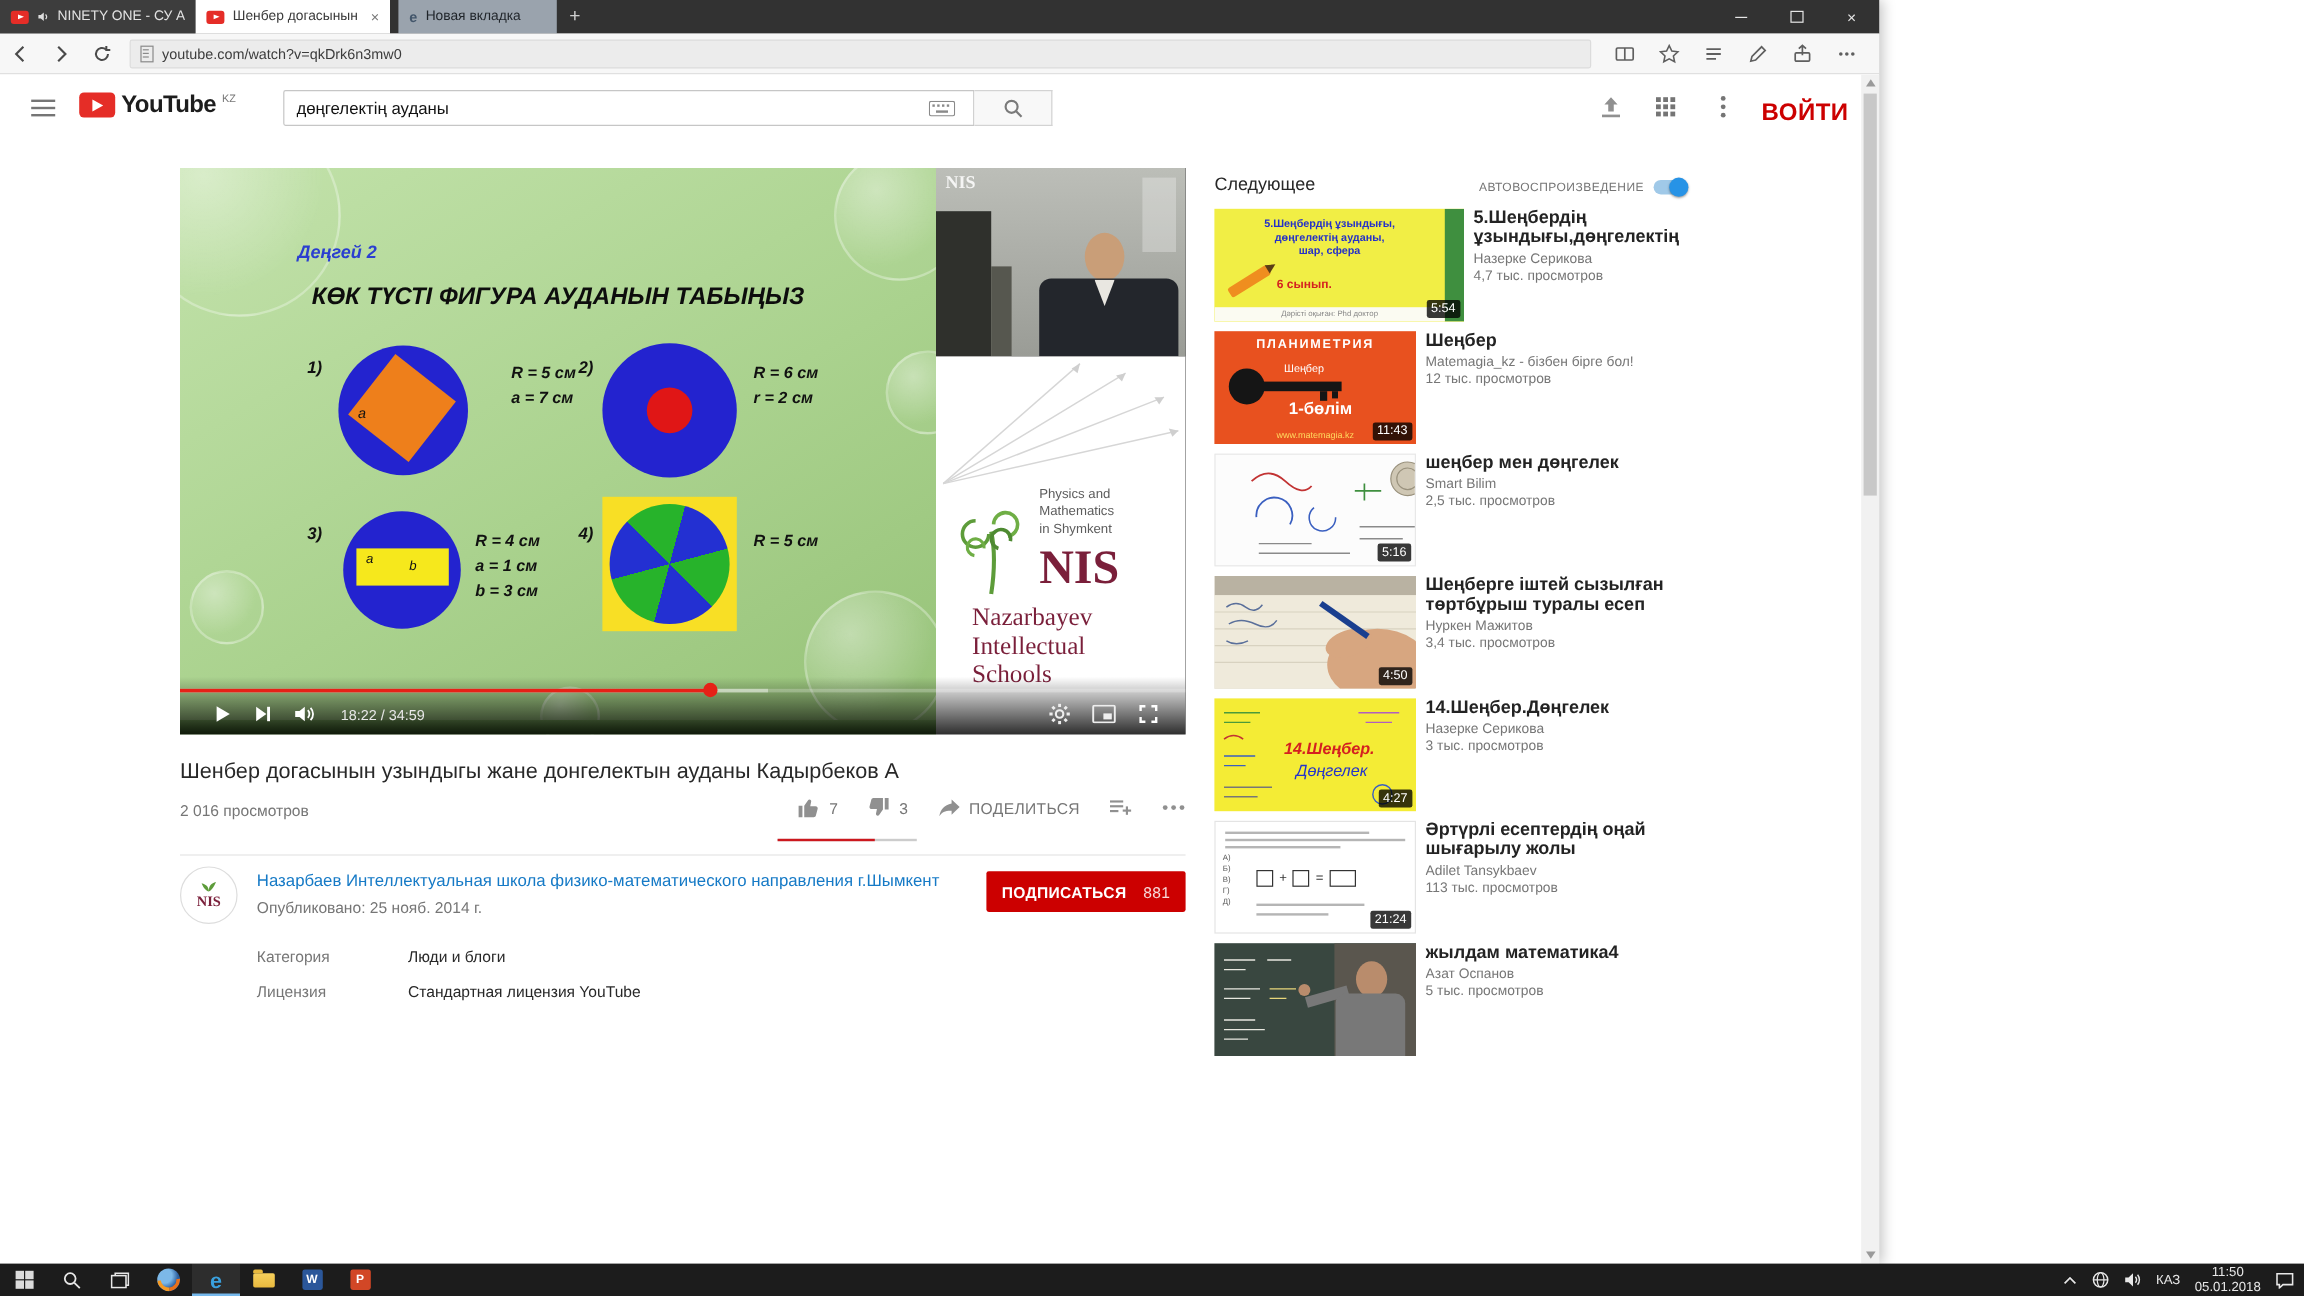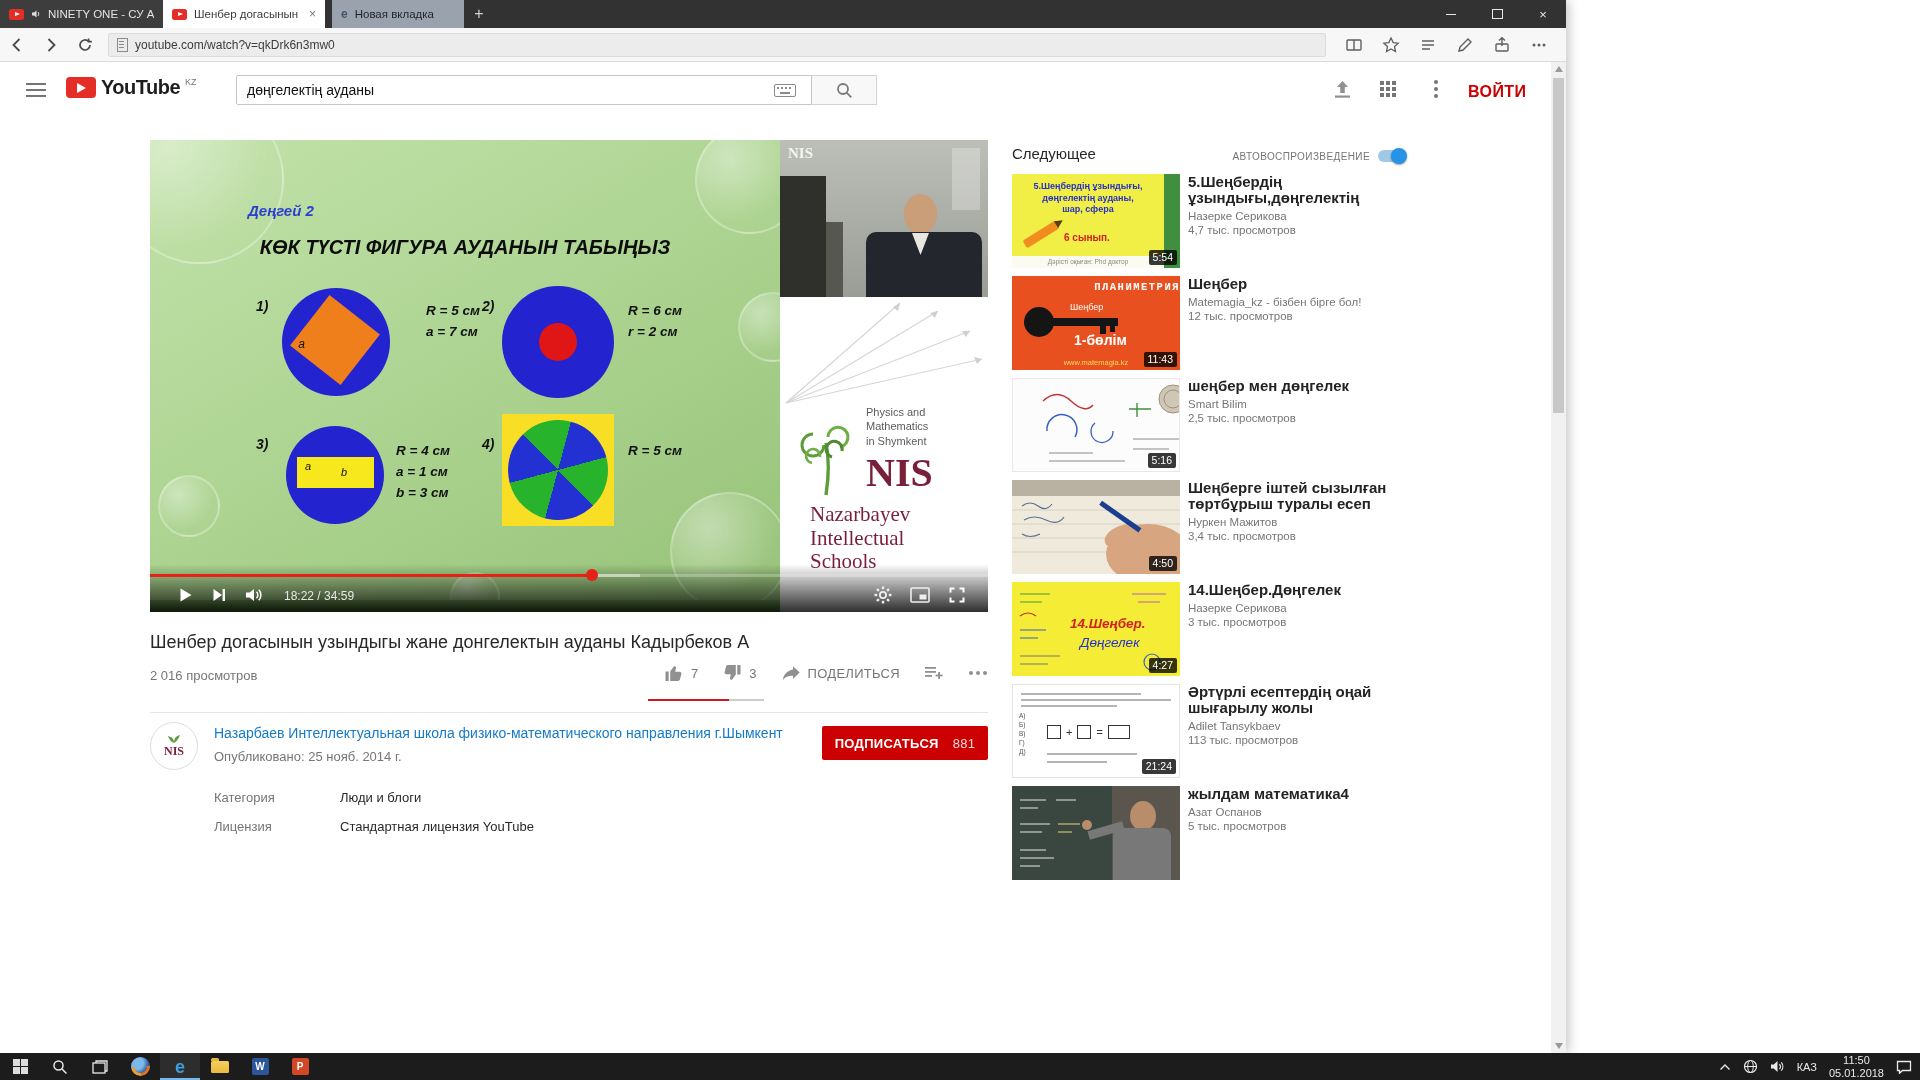--- a/index.html
+++ b/index.html
@@ -59,21 +59,21 @@
   .search-wrap{left:236px;top:13px;display:flex;}
   .search-input{width:576px;height:30px;border:1px solid #c6c6c6;border-radius:2px 0 0 2px;font-size:14px;color:#111;padding:0 44px 0 10px;box-sizing:border-box;font-family:inherit;background:#fff;}
   .kb-ico{position:absolute;left:538px;top:9px;}
   .search-btn{width:65px;height:30px;background:#f8f8f8;border:1px solid #d3d3d3;border-left:none;display:flex;align-items:center;justify-content:center;}
   .hdr-ico{top:17px;}
   .up-ico{left:1330px;}
   .grid-ico{left:1380px;top:19px;display:grid;grid-template-columns:repeat(3,4px);grid-template-rows:repeat(3,4px);gap:2px;}
   .grid-ico i{background:#757575;}
   .dots-v{left:1434px;top:18px;display:flex;flex-direction:column;gap:3px;}
   .dots-v i{width:4px;height:4px;border-radius:50%;background:#757575;}
-  .signin{left:1468px;top:21px;font-size:16px;color:#cc0000;font-weight:bold;letter-spacing:.4px;}
+  .signin{left:1468px;top:21px;font-size:20px;color:#cc0000;font-weight:bold;letter-spacing:.4px;}
 
   
   .player{left:150px;top:78px;width:838px;height:472px;background:#111;overflow:hidden;}
   .slide{left:0;top:0;width:630px;height:472px;background:linear-gradient(150deg,#c2e2aa 0%,#aad28e 55%,#96c278 100%);overflow:hidden;}
   .bubble{position:absolute;border-radius:50%;border:2px solid rgba(255,255,255,.3);background:radial-gradient(circle at 32% 30%,rgba(255,255,255,.38),rgba(255,255,255,.02) 62%);}
   .bub1{left:-35px;top:-45px;width:165px;height:165px;}
   .bub2{left:545px;top:-15px;width:105px;height:105px;}
   .bub3{left:588px;top:152px;width:66px;height:66px;}
   .bub4{left:8px;top:335px;width:58px;height:58px;}
   .bub5{left:520px;top:352px;width:115px;height:115px;}
@@ -160,29 +160,29 @@
   .sb-item{display:flex;gap:8px;height:94px;}
   .thumb{width:168px;height:94px;position:relative;flex:none;overflow:hidden;background:#ddd;}
   .sb-info{flex:1;min-width:0;}
   .sb-vtitle{font-size:15px;font-weight:bold;color:#232323;line-height:16px;max-height:33px;overflow:hidden;}
   .sb-ch{font-size:11.5px;color:#767676;margin-top:4px;white-space:nowrap;overflow:hidden;}
   .sb-views{font-size:11.5px;color:#767676;margin-top:2px;}
   .dur{position:absolute;right:3px;bottom:3px;background:rgba(0,0,0,.78);color:#fff;font-size:10.5px;padding:0 4px;border-radius:2px;line-height:15px;}
   .dur:empty{display:none;}
 
   
-  .t1{background:#f1ee45;}
+  .t1{background:#f1ee45;padding-left:40px;}
   .t1-stripe{position:absolute;right:0;top:0;width:16px;height:94px;background:#3f8f3f;}
   .t1-text{position:absolute;left:6px;right:22px;top:7px;text-align:center;color:#2531c8;font-weight:bold;font-size:9px;line-height:11.5px;}
   .t1-tag{position:absolute;left:52px;top:58px;color:#d42020;font-weight:bold;font-size:10px;}
   .t1-pencil{position:absolute;left:10px;top:56px;width:38px;height:9px;background:#ef8e1f;border-radius:2px;transform:rotate(-32deg);}
   .t1-pencil::after{content:"";position:absolute;right:-7px;top:0;border-left:8px solid #5a3d16;border-top:4.5px solid transparent;border-bottom:4.5px solid transparent;}
   .t1-footer{position:absolute;left:0;right:16px;bottom:0;height:12px;background:#fbfbf2;color:#888;font-size:6.5px;line-height:12px;text-align:center;}
   .t2{background:#e8511f;}
-  .t2-top{position:absolute;left:0;top:5px;width:168px;text-align:right;color:#fff;font-weight:bold;font-size:10.5px;letter-spacing:1.5px;font-family:Liberation Mono, monospace;}
+  .t2-top{position:absolute;left:0;top:5px;width:168px;text-align:center;color:#fff;font-weight:bold;font-size:10.5px;letter-spacing:1.5px;}
   .t2-kc{position:absolute;left:12px;top:31px;width:30px;height:30px;border-radius:50%;background:#151515;}
   .t2-kb{position:absolute;left:38px;top:42px;width:68px;height:8px;background:#151515;}
   .t2-kn1{position:absolute;left:88px;top:50px;width:6px;height:8px;background:#151515;}
   .t2-kn2{position:absolute;left:98px;top:50px;width:5px;height:6px;background:#151515;}
   .t2-mid{position:absolute;left:58px;top:26px;color:#fff;font-size:9px;}
   .t2-part{position:absolute;left:62px;top:56px;color:#fff;font-weight:bold;font-size:14px;}
   .t2-site{position:absolute;left:0;bottom:3px;width:168px;text-align:center;color:#ffd95e;font-size:7.5px;}
   .t3{background:#fcfcfc;border:1px solid #e8e8e8;box-sizing:border-box;padding-left:20px;}
   .t4{background:#e5e0d2;}
   .t5{background:#f4ec35;}

